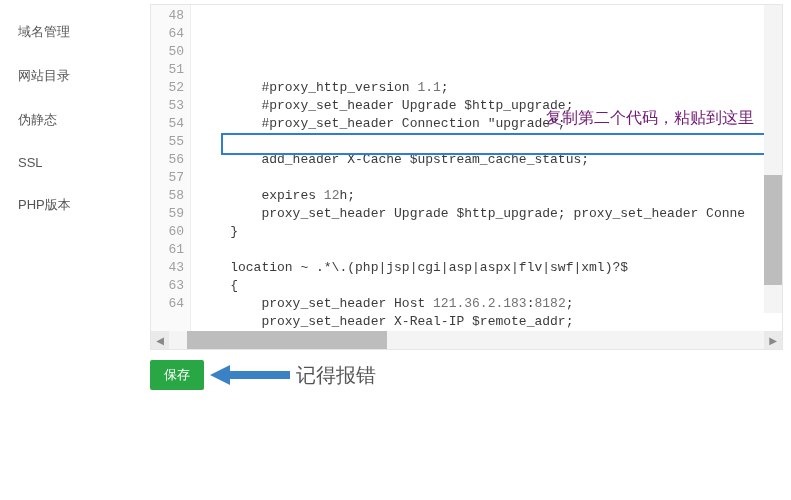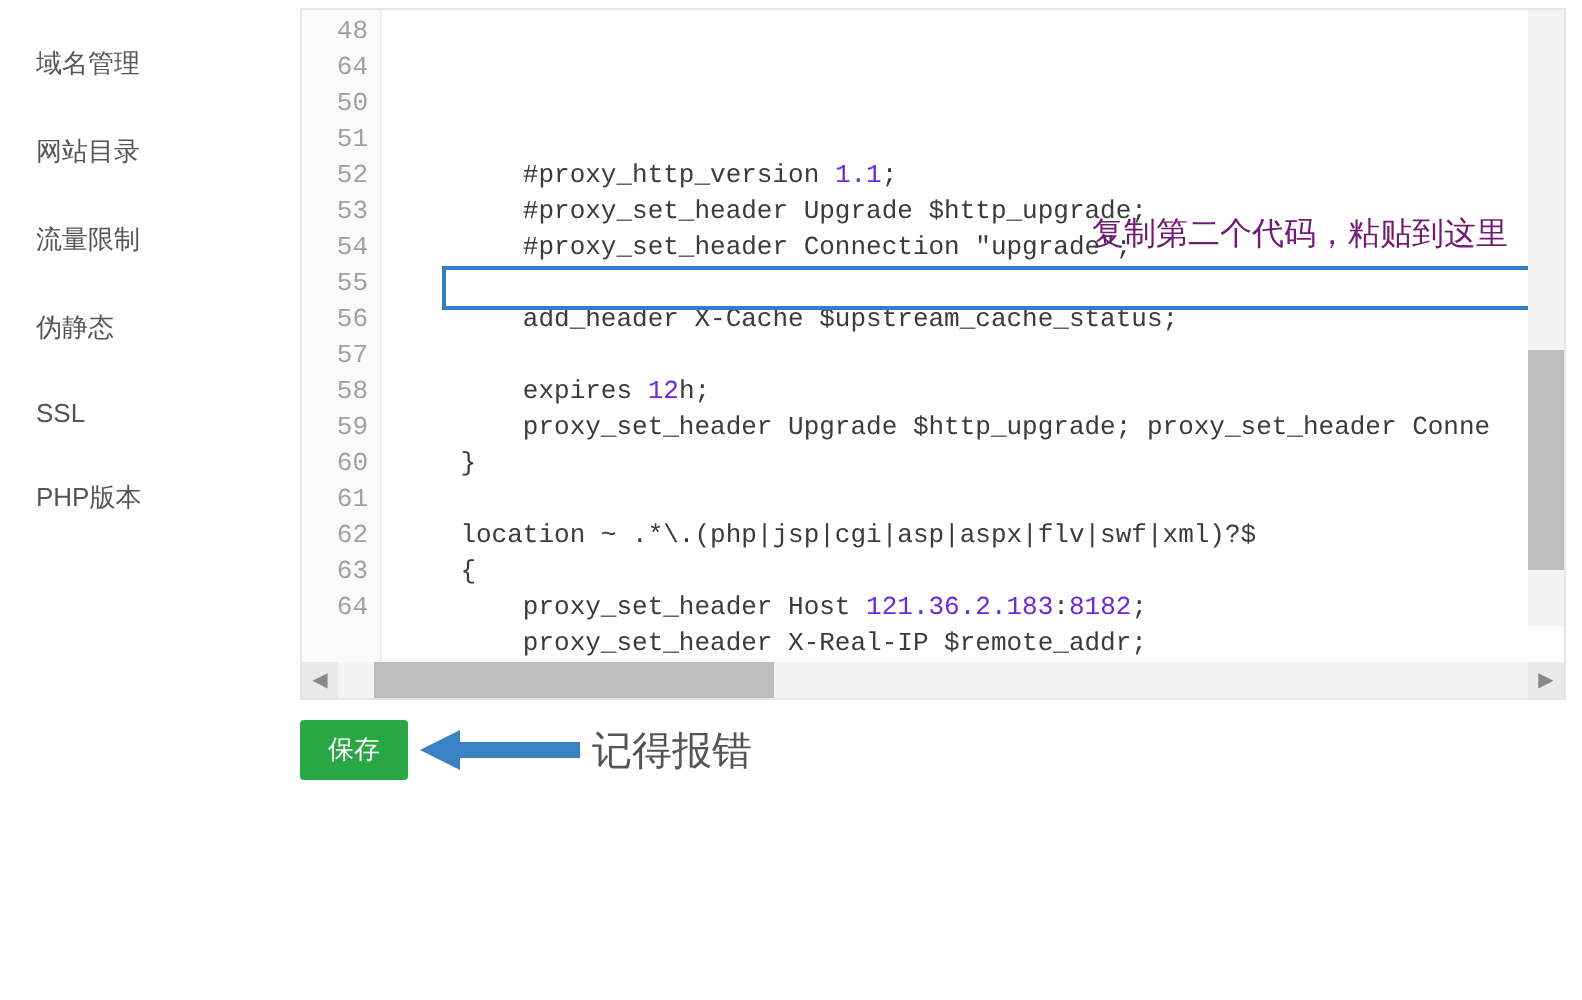--- a/index.html
+++ b/index.html
@@ -9,21 +9,21 @@
   .close-x { position: absolute; right: 4px; top: 4px; color: #bbb; font-size: 20px; cursor: pointer; }
   .body { display: flex; }
   .sidebar { width: 130px; flex: 0 0 130px; padding-top: 10px; }
   .sidebar-item { padding: 13px 18px; font-size: 13px; color: #555; cursor: pointer; }
   .sidebar-item.active { background: #f5f5f5; color: #333; font-weight: 500; }
   .main { flex: 1; padding: 4px 8px 8px 20px; position: relative; }
   .editor-wrap { border: 1px solid #e6e6e6; height: 346px; display: flex; flex-direction: column; background:#fff; }
   .code-area { flex: 1; display: flex; overflow: hidden; position: relative; }
   .gutter { width: 40px; background: #fafafa; text-align: right; padding: 2px 6px 2px 0; color: #a0a0a0; font-family: Consolas, "Courier New", monospace; font-size: 13px; line-height: 18px; user-select: none; border-right: 1px solid #eee; }
   .code { flex: 1; padding: 2px 0 2px 8px; font-family: Consolas, "Courier New", monospace; font-size: 13px; line-height: 18px; color: #3b3b3b; white-space: pre; position: relative; }
-  .c-num { color: #6d28d9; }
+  .c-num { color: #737373; }
   .code-line { height: 18px; }
   .hl-box { position: absolute; border: 2px solid #2f7ecf; left: 30px; right: 4px; top: 128px; height: 22px; pointer-events: none; }
   .annot { position: absolute; color: #701a75; font-size: 16px; font-family: "Microsoft YaHei"; right: 28px; top: 104px; pointer-events:none; }
   .vscroll { position: absolute; right: 0; top: 0; bottom: 18px; width: 18px; background: #f4f4f4; }
   .vthumb { position: absolute; right: 0; width: 18px; background: #bdbdbd; top: 170px; height: 110px; }
   .hscroll { height: 18px; background: #f4f4f4; display:flex; align-items:center; }
   .harrow { width: 18px; height: 18px; display:flex; align-items:center; justify-content:center; color:#888; font-size:10px; background:#eaeaea; }
   .htrack { flex:1; position:relative; height:18px; }
   .hthumb { position:absolute; left:18px; width:200px; height:18px; background:#bdbdbd; }
   .footer { display:flex; align-items:center; padding: 10px 0 6px 0; gap: 6px; }
@@ -32,21 +32,20 @@
   .note2 { color:#555; font-size:20px; }
 </style>
 </head>
 <body>
 
 <div class="modal">
   <div class="body">
     <div class="sidebar">
       <div class="sidebar-item"><span>域名管理</span></div>
       <div class="sidebar-item"><span>网站目录</span></div>
-      <div class="sidebar-item"><span>流量限制</span></div>
       <div class="sidebar-item"><span>伪静态</span></div>
       <div class="sidebar-item"><span>SSL</span></div>
       <div class="sidebar-item"><span>PHP版本</span></div>
     </div>
     <div class="main">
       <div class="editor-wrap">
         <div class="code-area">
           <div class="gutter" id="gutter">
               <div>48</div>
               <div>64</div>
@@ -55,21 +54,21 @@
               <div>52</div>
               <div>53</div>
               <div>54</div>
               <div>55</div>
               <div>56</div>
               <div>57</div>
               <div>58</div>
               <div>59</div>
               <div>60</div>
               <div>61</div>
-              <div>62</div>
+              <div>43</div>
               <div>63</div>
               <div>64</div>
             </div>
           <div class="code" id="code">
             <div class="hl-box"></div>
             <div class="annot">复制第二个代码，粘贴到这里</div>
           <div class="code-line">        #proxy_http_version <span class="c-num">1.1</span>;</div><div class="code-line">        #proxy_set_header Upgrade $http_upgrade;</div><div class="code-line">        #proxy_set_header Connection "upgrade";</div><div class="code-line"></div><div class="code-line">        add_header X-Cache $upstream_cache_status;</div><div class="code-line"></div><div class="code-line">        expires <span class="c-num">12</span>h;</div><div class="code-line">        proxy_set_header Upgrade $http_upgrade; proxy_set_header Conne</div><div class="code-line">    }</div><div class="code-line"></div><div class="code-line">    location ~ .*\.(php|jsp|cgi|asp|aspx|flv|swf|xml)?$</div><div class="code-line">    {</div><div class="code-line">        proxy_set_header Host <span class="c-num">121.36.2.183</span>:<span class="c-num">8182</span>;</div><div class="code-line">        proxy_set_header X-Real-IP $remote_addr;</div></div>
           <div class="vscroll">
               <div class="vthumb"></div>
             </div>

